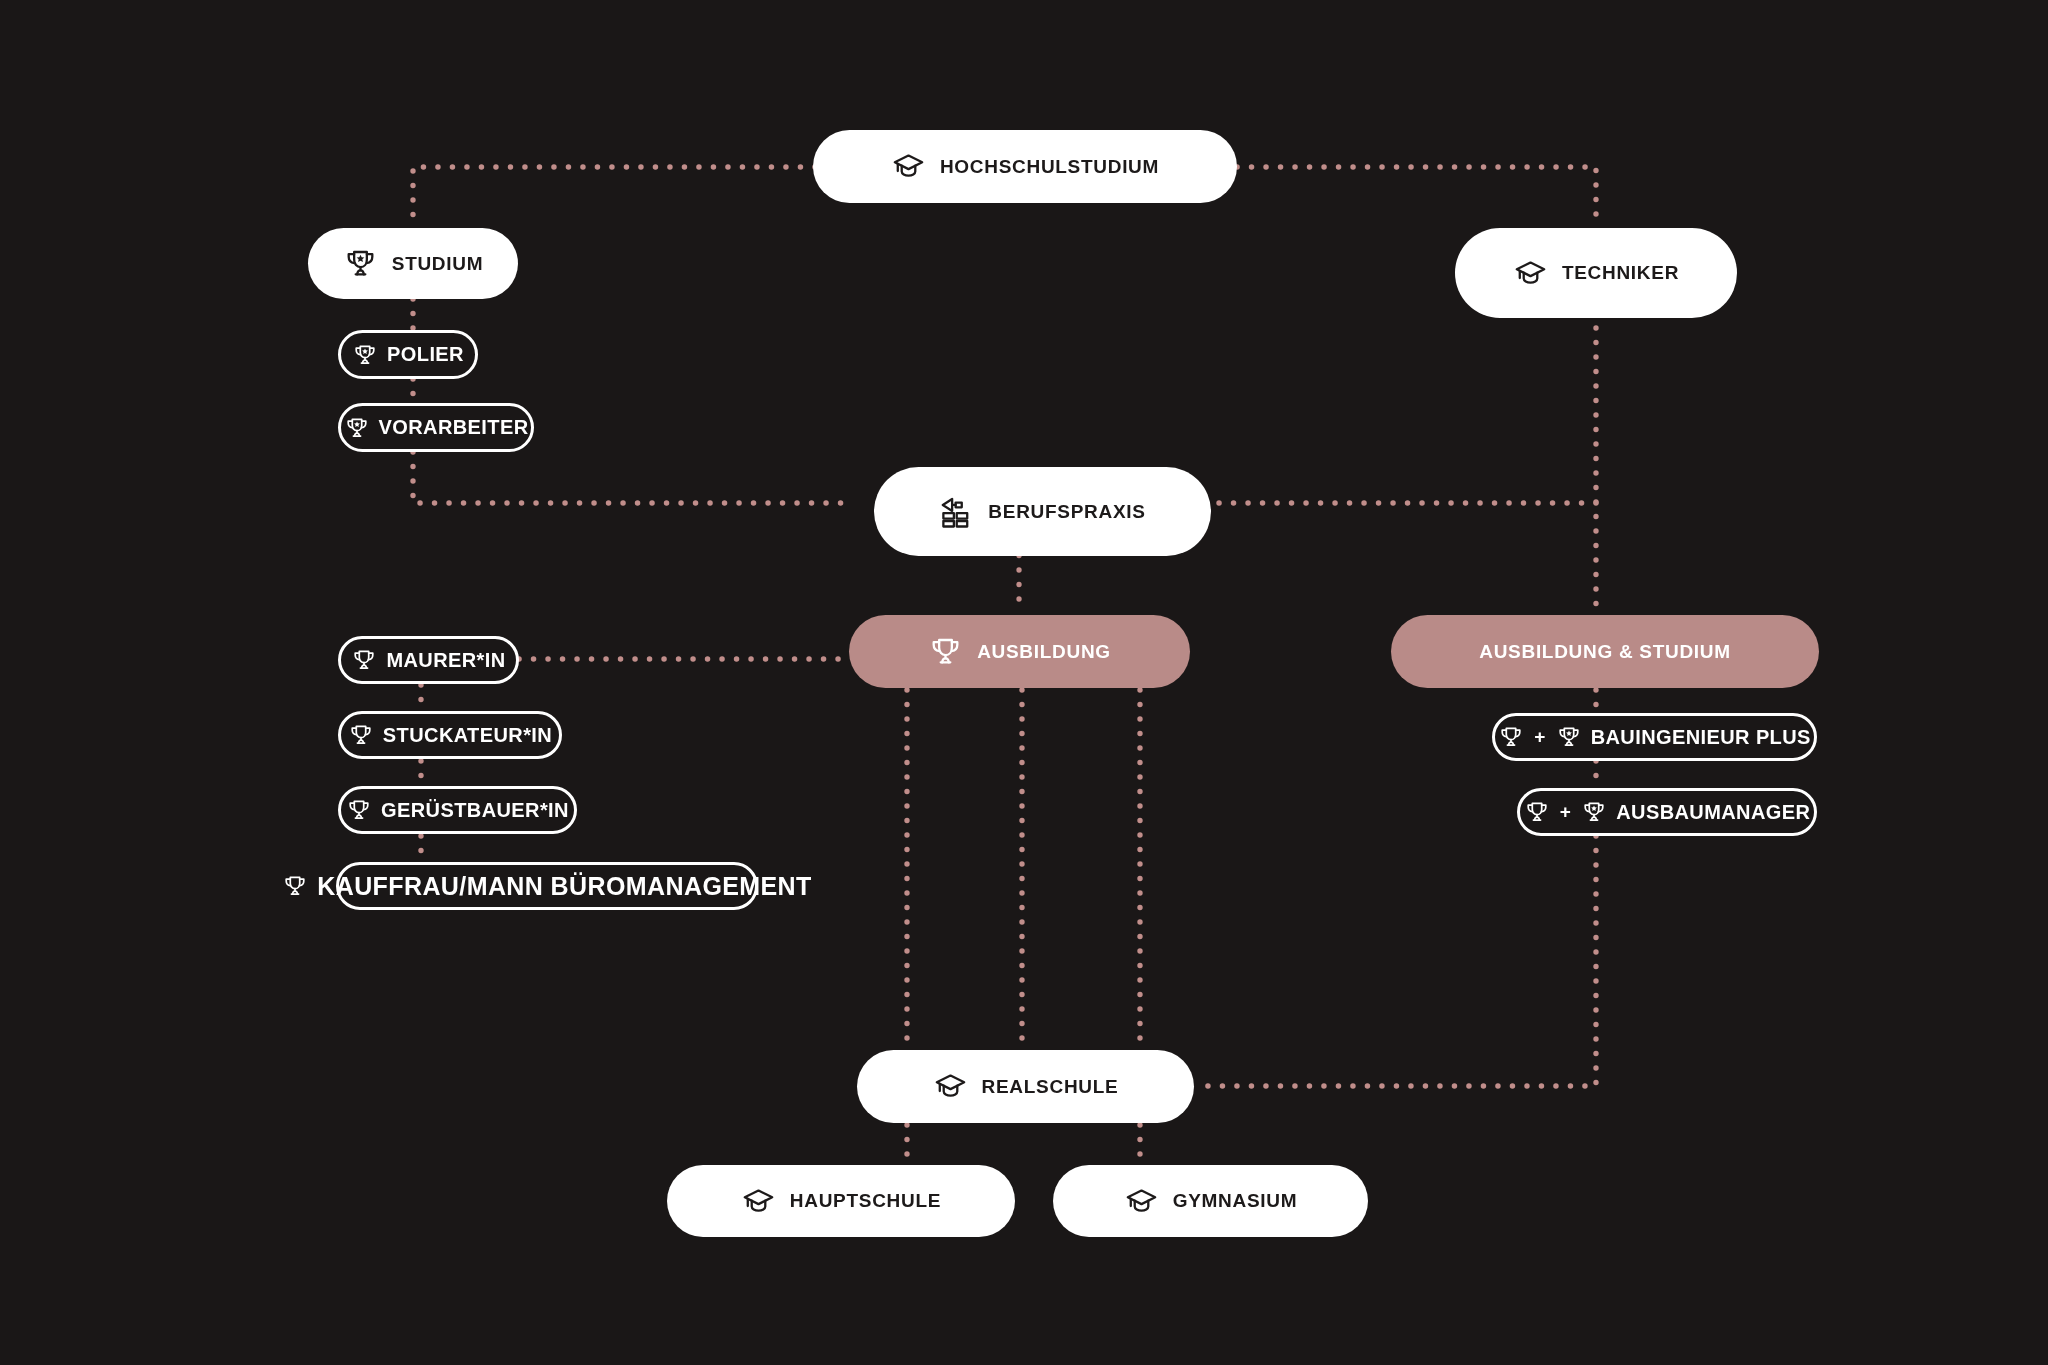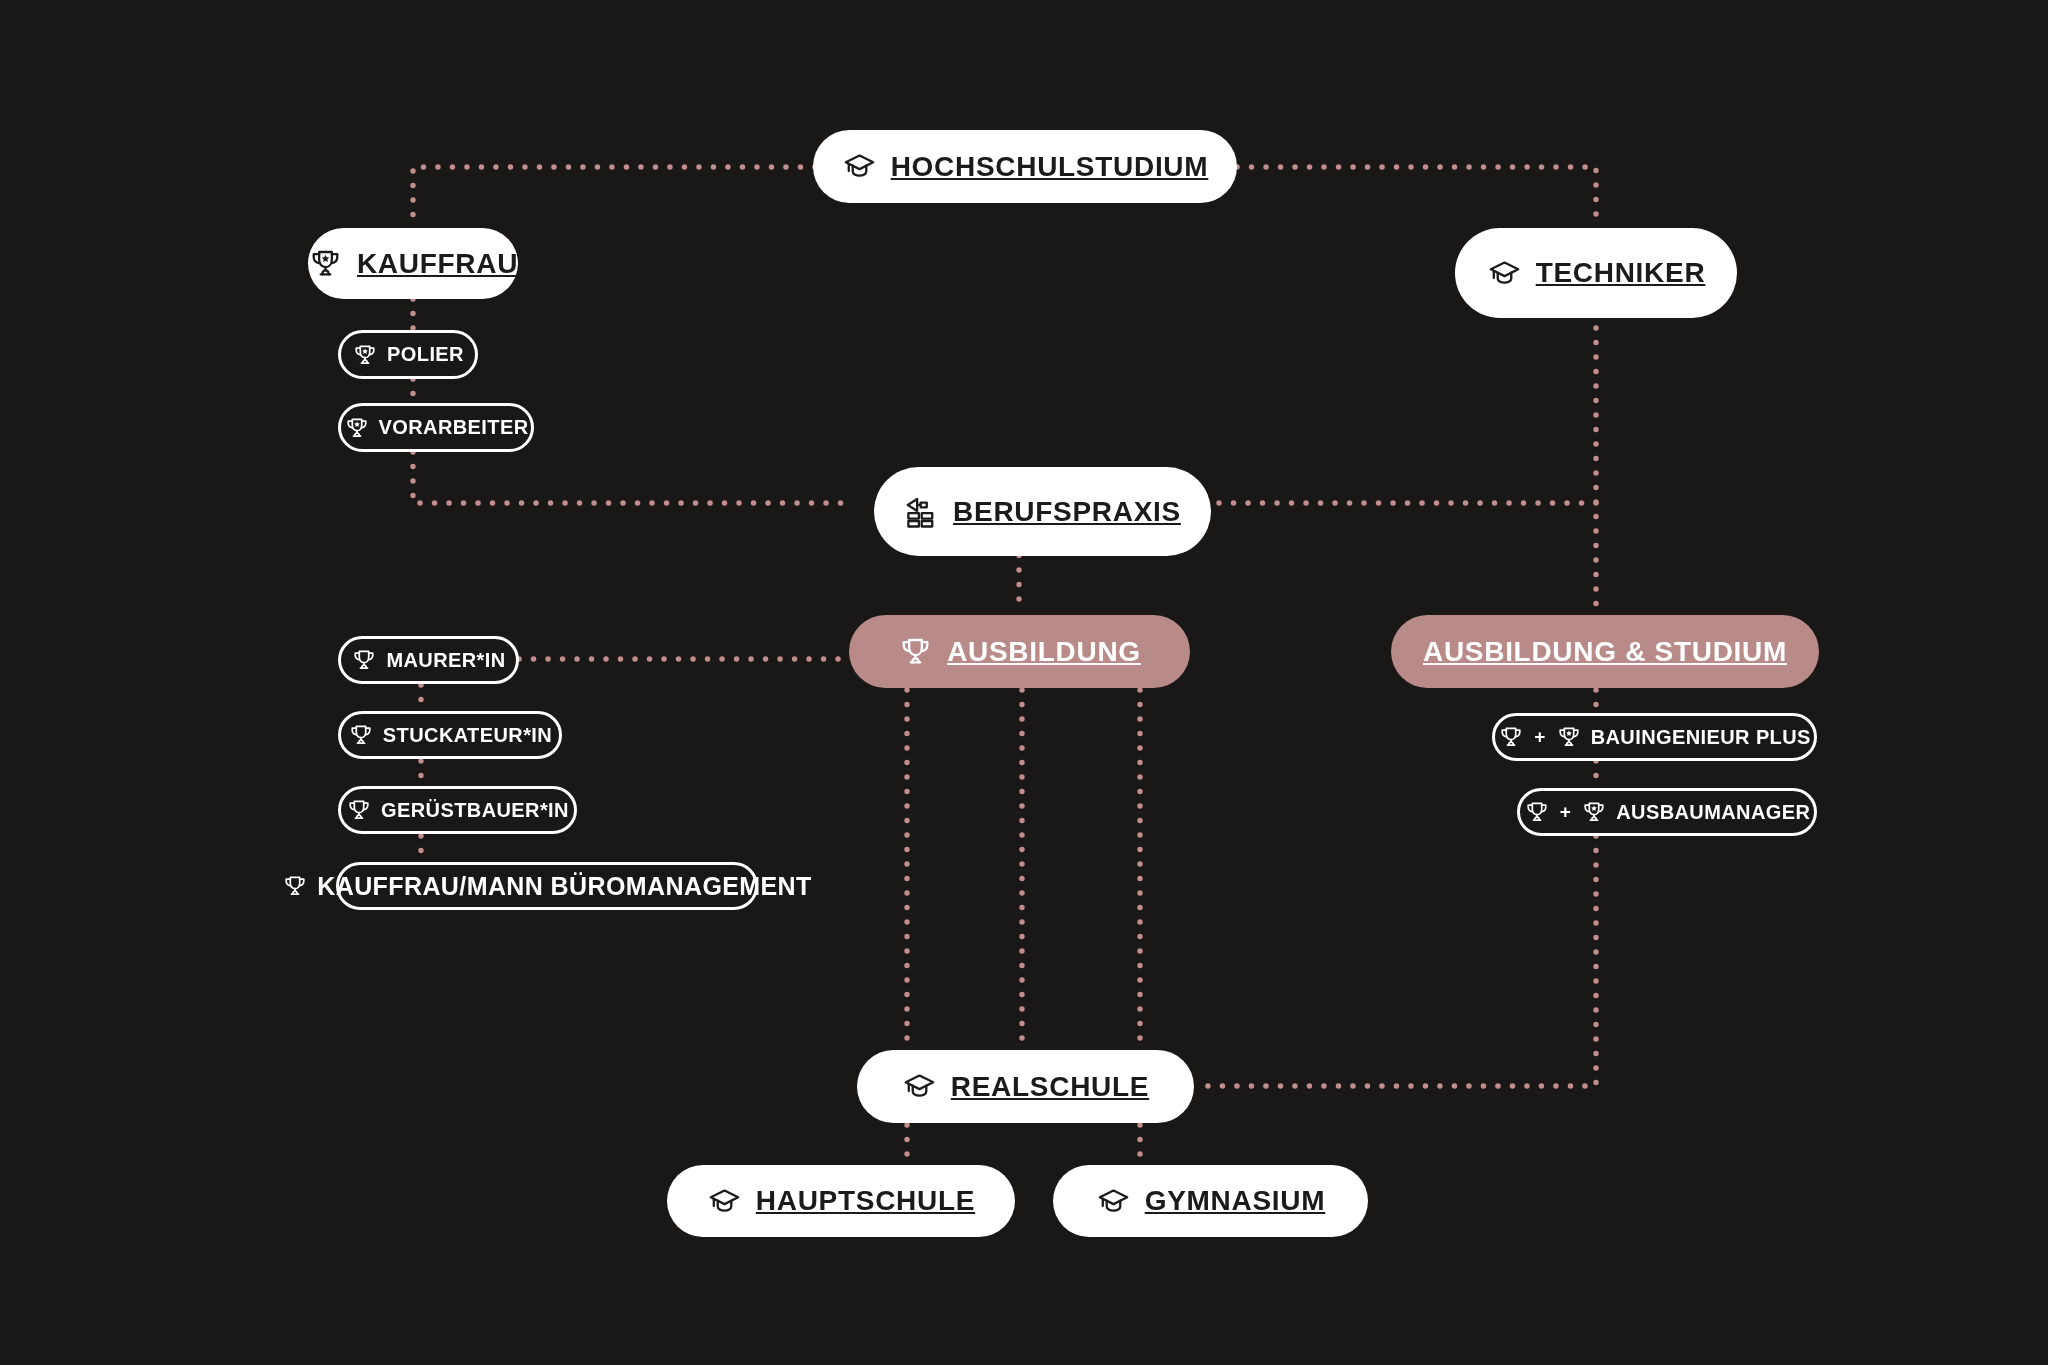--- a/index.html
+++ b/index.html
@@ -17,21 +17,21 @@
     stroke-linecap:round;stroke-dasharray:0.1 14.4;
   }
   .node{
     position:absolute;display:flex;align-items:center;justify-content:center;
     gap:14px;border-radius:999px;font-weight:700;box-sizing:border-box;
     white-space:nowrap;
   }
   .solid{background:var(--pill);color:var(--ink);}
   .accent{background:var(--pink);color:var(--light);align-items:center;}
   .outline{background:transparent;border:3px solid var(--light);color:var(--light);}
-  .big{font-size:28px;letter-spacing:.7px;text-decoration:underline;}
+  .big{font-size:19px;letter-spacing:.7px;}
   .small{font-size:20px;letter-spacing:.4px;gap:9px;}
   .tiny-text{font-size:25px;}
   .ic{flex:0 0 auto;display:block;}
   .big .ic{width:35px;height:35px;}
   .small .ic{width:26px;height:26px;}
   .plus{font-size:19px;font-weight:700;margin:0 1px;}
   .lbl{display:inline-block;}
 </style>
 </head>
 <body>
@@ -109,21 +109,21 @@
     <svg class="ic">
         <use href="#i-cap"></use>
       </svg>
     <span class="lbl">HOCHSCHULSTUDIUM</span>
   </div>
 
   <div class="node solid big" style="left:308px;top:228px;width:210px;height:71px">
     <svg class="ic">
         <use href="#i-trophy-star"></use>
       </svg>
-    <span class="lbl">KAUFFRAU</span>
+    <span class="lbl">STUDIUM</span>
   </div>
 
   <div class="node outline small" style="left:338px;top:330px;width:140px;height:49px">
     <svg class="ic">
         <use href="#i-trophy-star"></use>
       </svg>
     <span class="lbl">POLIER</span>
   </div>
 
   <div class="node outline small" style="left:338px;top:403px;width:196px;height:49px">

